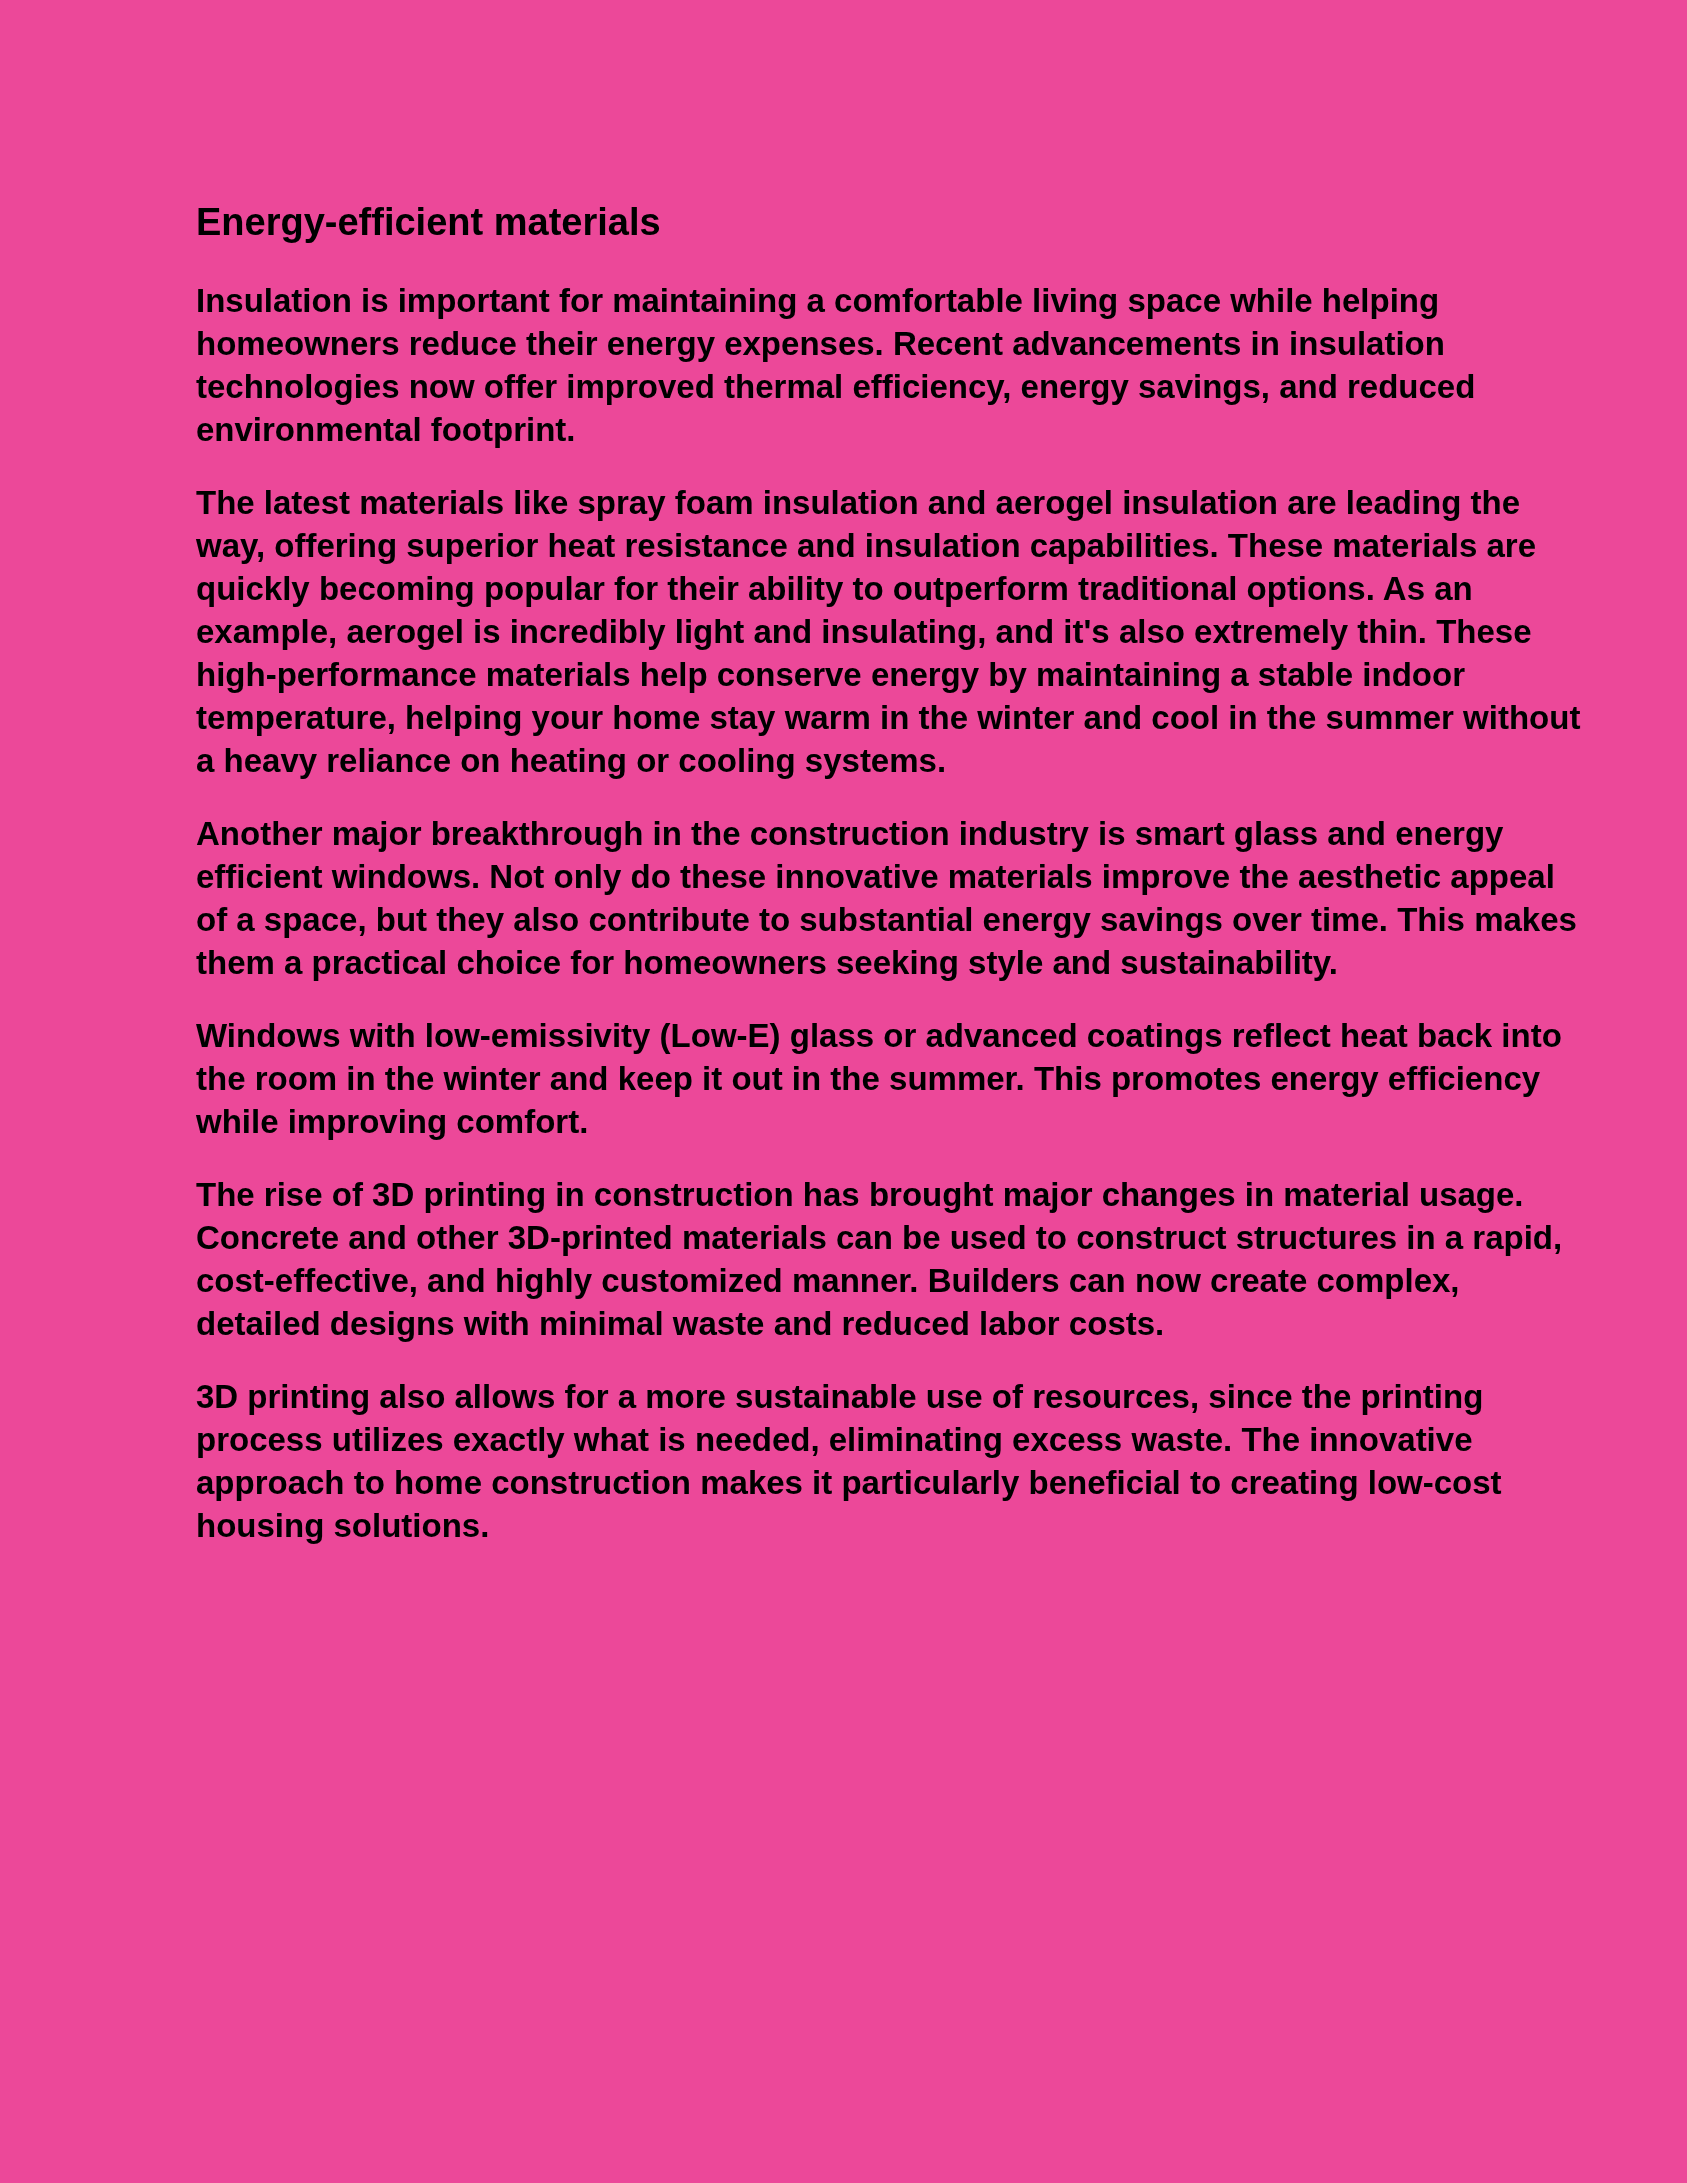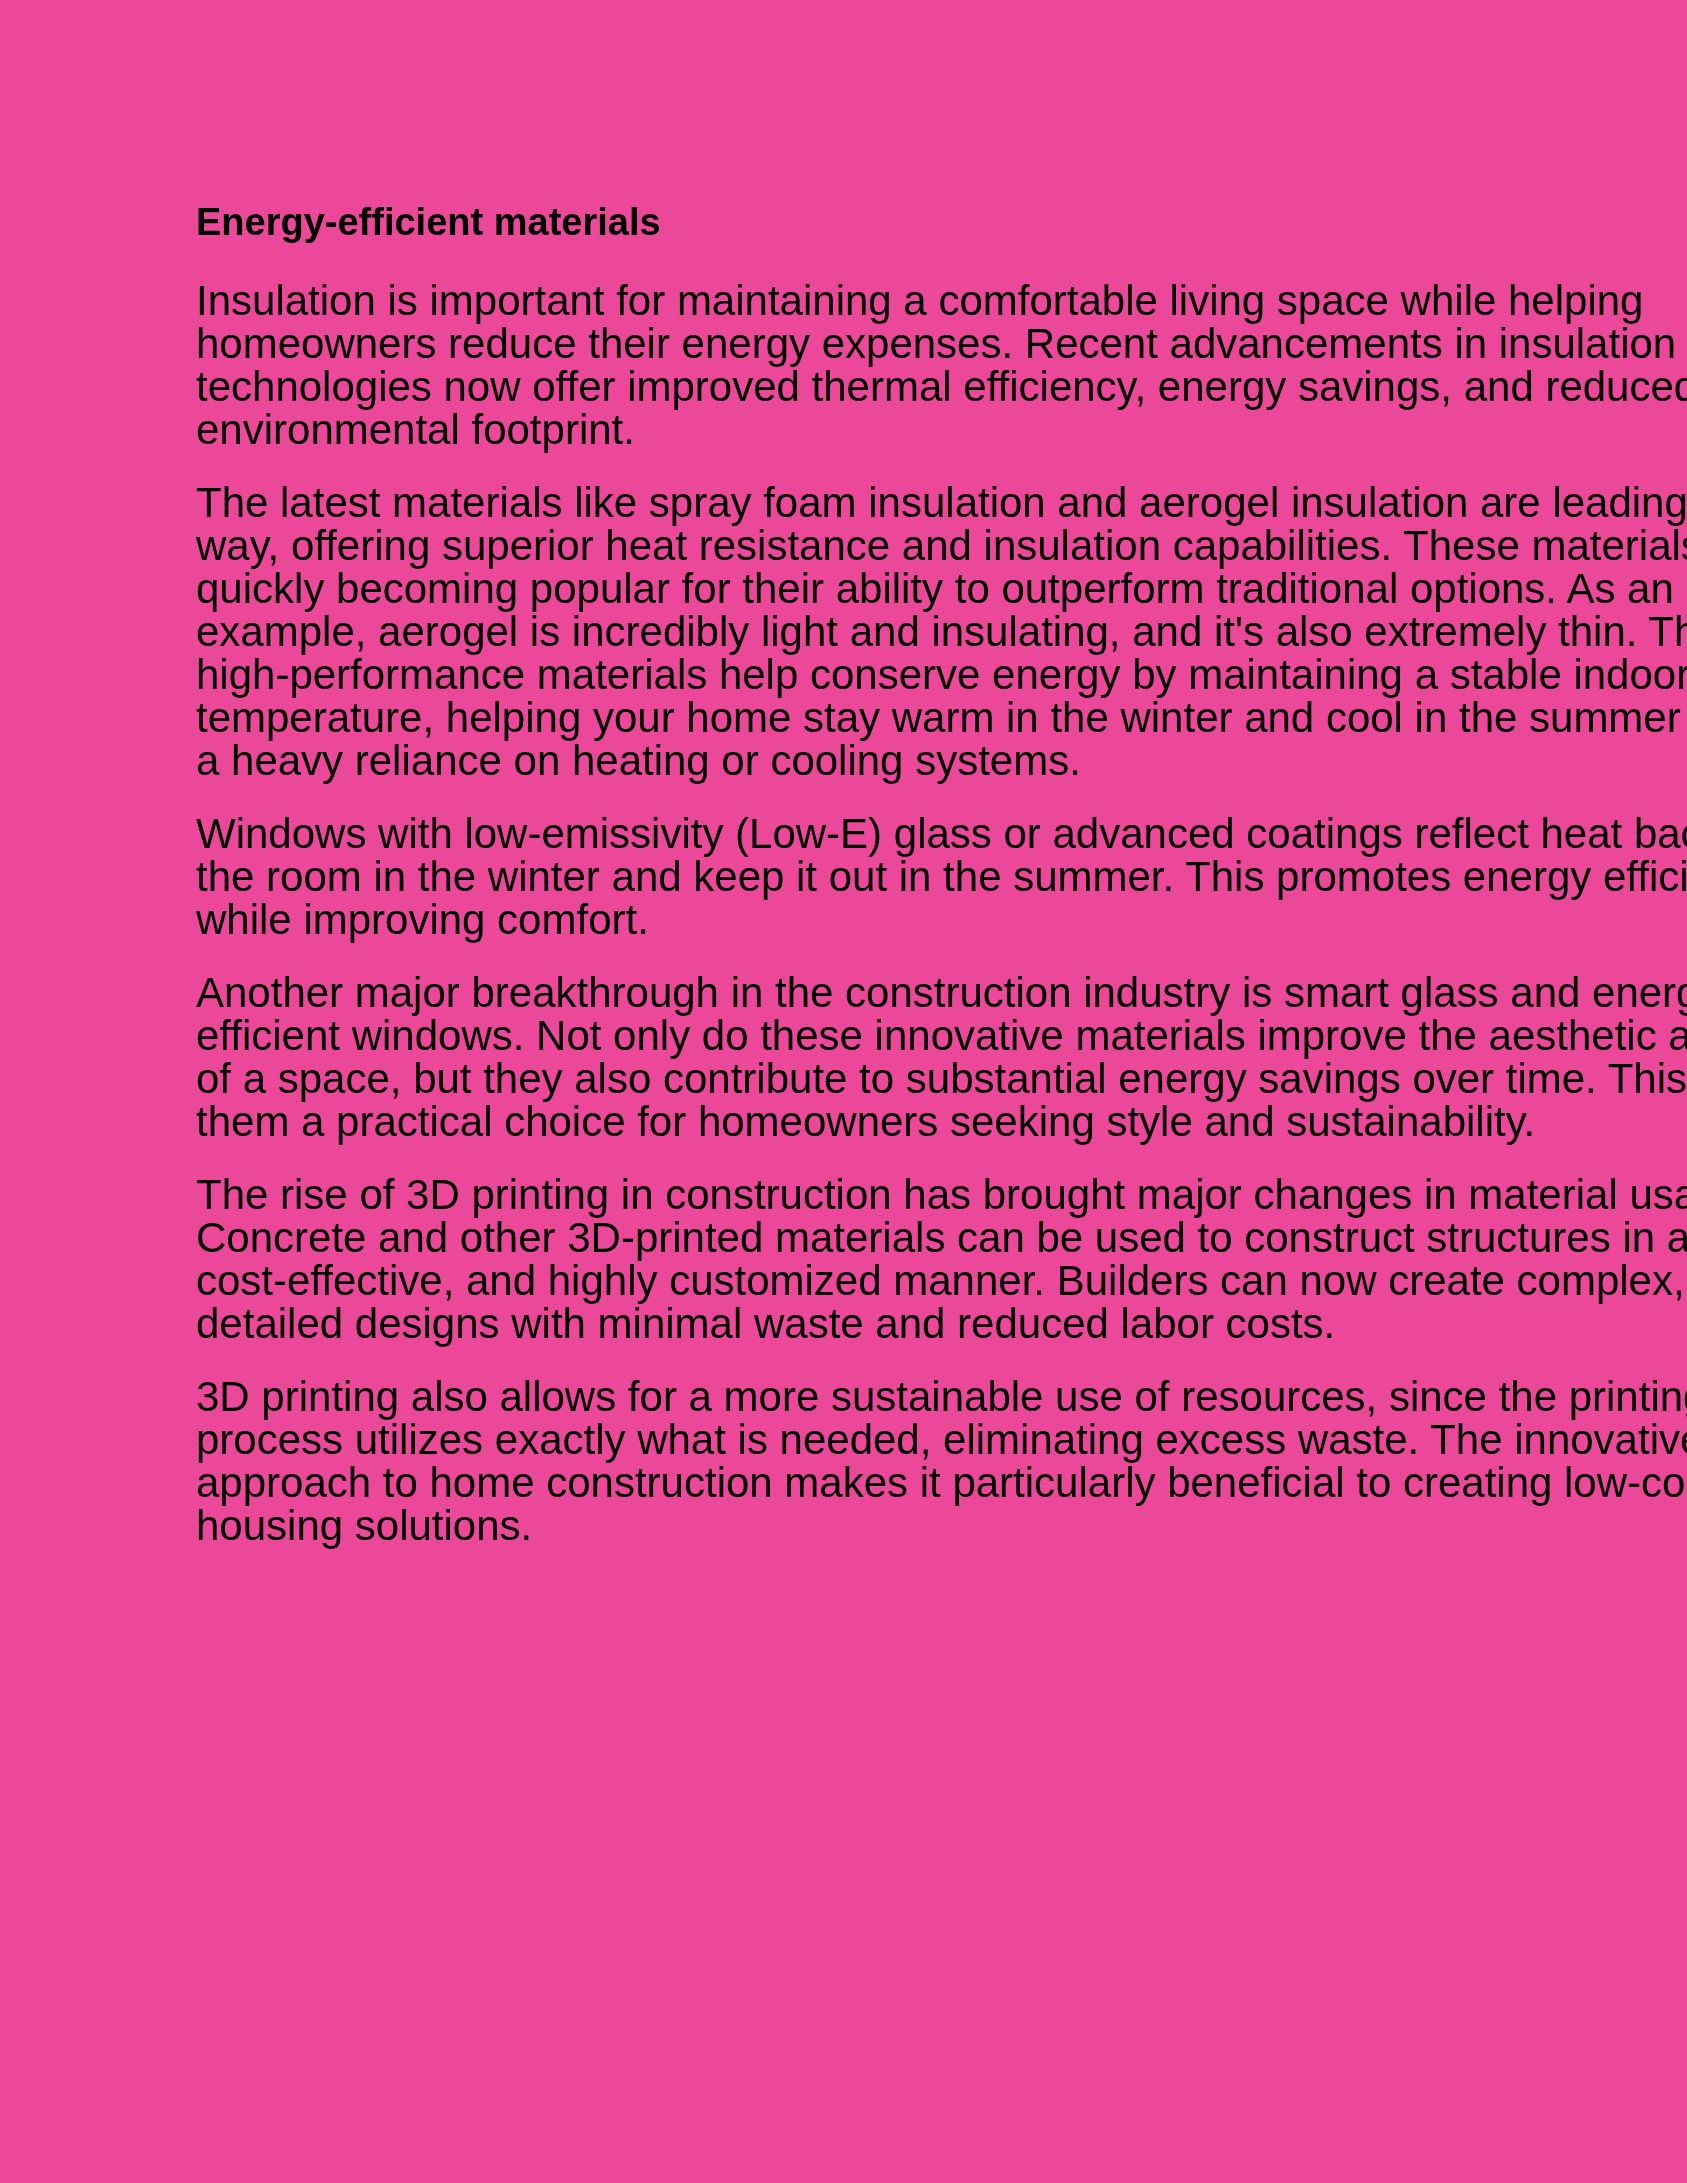--- a/index.html
+++ b/index.html
@@ -27,22 +27,22 @@
     line-height: 49px;
     color: #000000;
     margin: 46px 0 32px 0;
     white-space: pre;
   }
   .doc-heading.first {
     margin-top: 0;
   }
   .doc-para {
     font-family: "Liberation Sans", sans-serif;
-    font-weight: 400;
-    font-size: 42px;
+    font-weight: 700;
+    font-size: 33px;
     line-height: 43px;
     color: #000000;
     margin: 0 0 30px 0;
     white-space: pre;
   }
 </style>
 </head>
 <body>
 
 <div class="page">
@@ -54,27 +54,27 @@
 technologies now offer improved thermal efficiency, energy savings, and reduced
 environmental footprint.</p>
     <p class="doc-para">The latest materials like spray foam insulation and aerogel insulation are leading the
 way, offering superior heat resistance and insulation capabilities. These materials are
 quickly becoming popular for their ability to outperform traditional options. As an
 example, aerogel is incredibly light and insulating, and it's also extremely thin. These
 high-performance materials help conserve energy by maintaining a stable indoor
 temperature, helping your home stay warm in the winter and cool in the summer without
 a heavy reliance on heating or cooling systems.</p>
 
-    <p class="doc-para">Windows with low-emissivity (Low-E) glass or advanced coatings reflect heat back into
-the room in the winter and keep it out in the summer. This promotes energy efficiency
-while improving comfort.</p>
     <p class="doc-para">Another major breakthrough in the construction industry is smart glass and energy
 efficient windows. Not only do these innovative materials improve the aesthetic appeal
 of a space, but they also contribute to substantial energy savings over time. This makes
 them a practical choice for homeowners seeking style and sustainability.</p>
+    <p class="doc-para">Windows with low-emissivity (Low-E) glass or advanced coatings reflect heat back into
+the room in the winter and keep it out in the summer. This promotes energy efficiency
+while improving comfort.</p>
 
     <p class="doc-para">The rise of 3D printing in construction has brought major changes in material usage.
 Concrete and other 3D-printed materials can be used to construct structures in a rapid,
 cost-effective, and highly customized manner. Builders can now create complex,
 detailed designs with minimal waste and reduced labor costs.</p>
     <p class="doc-para">3D printing also allows for a more sustainable use of resources, since the printing
 process utilizes exactly what is needed, eliminating excess waste. The innovative
 approach to home construction makes it particularly beneficial to creating low-cost
 housing solutions.</p>
 

